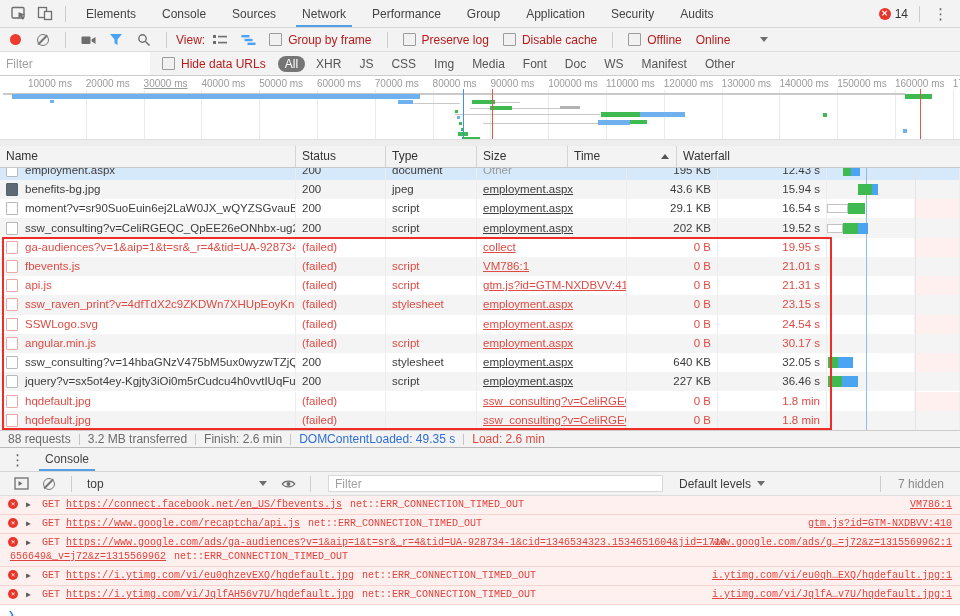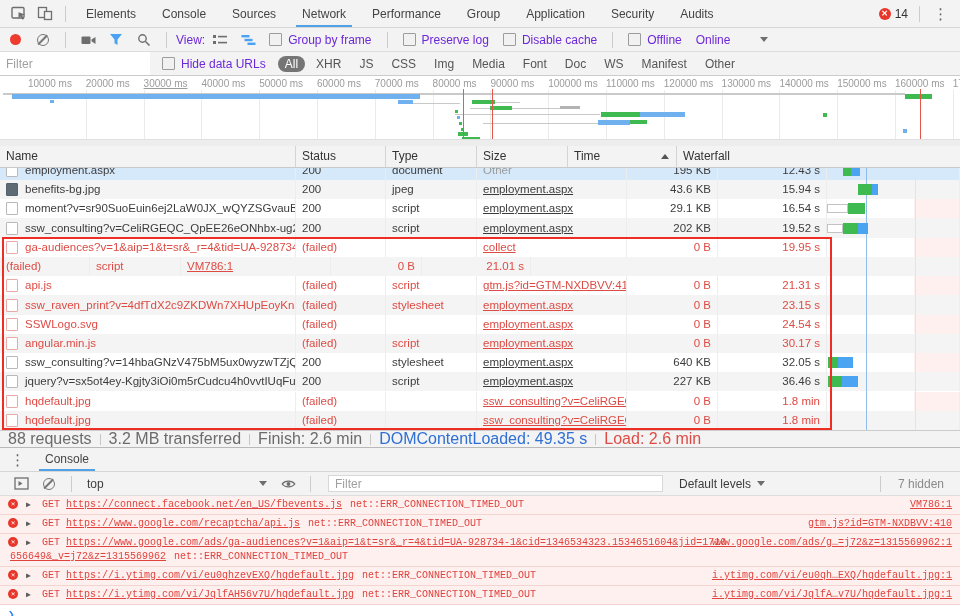--- a/index.html
+++ b/index.html
@@ -4,21 +4,21 @@
 <style>
   html,body{margin:0;padding:0}
   body{width:960px;height:616px;position:relative;overflow:hidden;background:#fff;
        font-family:"Liberation Sans",sans-serif;font-size:12px;color:#333;
        -webkit-font-smoothing:antialiased}
   .abs{position:absolute;left:0;right:0}
   .bar{background:#f3f3f3;display:flex;align-items:center;box-sizing:border-box}
   .vd{width:1px;height:16px;background:#ccc;margin:0 7px;flex:none}
   .caret{width:0;height:0;border-left:4px solid transparent;border-right:4px solid transparent;border-top:5px solid #6e6e6e;flex:none}
   .cb{width:11px;height:11px;background:#f1f1f1;border:1px solid #9c9c9c;border-radius:1px;margin-right:6px;flex:none}
-  .lbl{color:#6d28d9;white-space:nowrap}
+  .lbl{color:#b91c1c;white-space:nowrap}
   .spacer{flex:1}
 
   
   #tabbar{top:0;height:28px;border-bottom:1px solid #d6d6d6;padding:0 6px}
   .ticon{display:flex;align-items:center;justify-content:center;width:26px;height:24px;flex:none}
   .tab{padding:0 13px;line-height:26px;color:#444;position:relative;white-space:nowrap;cursor:default}
   .tab.active::after{content:"";position:absolute;left:7px;right:7px;bottom:0;height:2px;background:#52a2e8}
   #tabs{display:flex}
   .badge{display:flex;align-items:center;gap:4px;padding:0 4px}
   .bdot{width:12px;height:12px;border-radius:50%;background:#e9362a;color:#fff;font-size:8px;line-height:12px;text-align:center;font-weight:bold}
@@ -50,21 +50,21 @@
   .ovmark.blue{background:#3c95e8}.ovmark.red{background:#e4564c}
   #ov-band{position:absolute;left:0;right:0;top:63px;height:7px;background:#ededed;border-top:1px solid #e0e0e0}
 
   
   #gridhead{top:146px;height:22px;display:flex;background:#f3f3f3;border-bottom:1px solid #c9c9c9;box-sizing:border-box;position:absolute;left:0;right:0}
   .hc{border-right:1px solid #d4d4d4;padding:0 6px;line-height:21px;color:#333;overflow:hidden;white-space:nowrap;box-sizing:border-box;position:relative}
   .c-name{width:296px}.c-status{width:90px}.c-type{width:91px}.c-init{width:150px}
   .c-size{width:91px}.c-time{width:109px}.c-wf{flex:1;border-right:none}
   .sortarrow{position:absolute;right:7px;top:8px;width:0;height:0;border-left:4px solid transparent;border-right:4px solid transparent;border-bottom:5px solid #555}
   #gridbody{top:168px;height:262px;position:absolute;left:0;right:0;overflow:hidden;background:#fff}
-  .row{display:flex;height:19.23px;align-items:flex-end;position:relative}
+  .row{display:flex;height:19.23px;align-items:center;position:relative}
   .row.even{background:#f4f4f4}
   .row.selected{background:#d6e9fb}
   .row.clip{height:12px;overflow:hidden}
   .row.clip .cell{margin-top:-7px}
   .cell{border-right:1px solid #ededed;padding:0 6px;line-height:19px;font-size:11.5px;color:#3c3c3c;overflow:hidden;white-space:nowrap;box-sizing:border-box;height:19px}
   .cell.r{text-align:right}
   .row.failed .cell,.row.failed .cell span{color:#de4b44}
   .lnk{text-decoration:underline}
   .dim{color:#9a9a9a}
   .namecell{display:flex;align-items:center}
@@ -75,21 +75,21 @@
   .wfcell{flex:1;position:relative}
   .seg{position:absolute;top:4px;height:11px;z-index:3}
   .seg.g{background:#3fba50}.seg.b{background:#4aa4f2}
   .seg.h{background:#fff;border:1px solid #c3c3c3;height:9px;box-sizing:border-box;top:5px}
   .pinkband{position:absolute;right:0;top:0;bottom:0;width:45px;background:#fdf0ee;z-index:1}
   .gmark{position:absolute;top:0;bottom:0;width:1px;z-index:2}
   .gmark.blue{background:#8fbce9}.gmark.gray{background:#e4e4e4}
   #redbox{position:absolute;left:2px;top:237px;width:826px;height:189px;border:2px solid #ee2e24;z-index:5;pointer-events:none}
 
   
-  #summary{top:430px;height:18px;border-top:1px solid #ccc;border-bottom:1px solid #b9b9b9;padding:0 8px;gap:8px;font-size:16px;color:#6b6b6b}
+  #summary{top:430px;height:18px;border-top:1px solid #ccc;border-bottom:1px solid #b9b9b9;padding:0 8px;gap:8px;font-size:12px;color:#6b6b6b}
   #summary .sep{width:1px;height:11px;background:#c6c6c6}
   #summary .blue{color:#2f6fd6}
   #summary .red{color:#de4b44}
 
   
   #dtabs{top:448px;height:24px;border-bottom:1px solid #d6d6d6;padding:0 4px}
   .dtab{padding:0 14px;line-height:23px;color:#444;position:relative}
   .dtab.active::after{content:"";position:absolute;left:8px;right:8px;bottom:0;height:2px;background:#52a2e8}
   #dtools{top:472px;height:24px;border-bottom:1px solid #ddd;padding:0 8px;gap:2px}
   .ddrop{display:flex;align-items:center;gap:14px;padding:0 6px;color:#3c3c3c}
@@ -391,20 +391,24 @@
         <div class="cell c-type"></div>
         <div class="cell c-init"><span class="initlink lnk">collect</span></div>
         <div class="cell c-size r">0 B</div>
         <div class="cell c-time r">19.95 s</div>
         <div class="cell wfcell">
           <i class="pinkband"></i>
         </div>
       </div>
 
       <div class="row even failed">
+        <div class="cell c-name namecell">
+          <span class="fico page"></span>
+          <span>fbevents.js</span>
+        </div>
         <div class="cell c-status">(failed)</div>
         <div class="cell c-type">script</div>
         <div class="cell c-init"><span class="initlink lnk">VM786:1</span></div>
         <div class="cell c-size r">0 B</div>
         <div class="cell c-time r">21.01 s</div>
         <div class="cell wfcell"></div>
       </div>
 
       <div class="row odd failed">
         <div class="cell c-name namecell">

